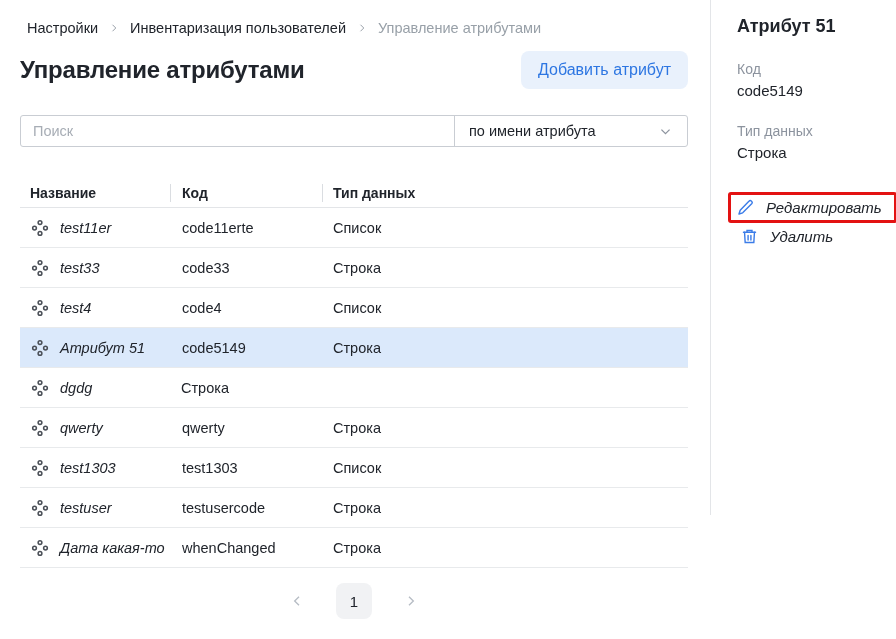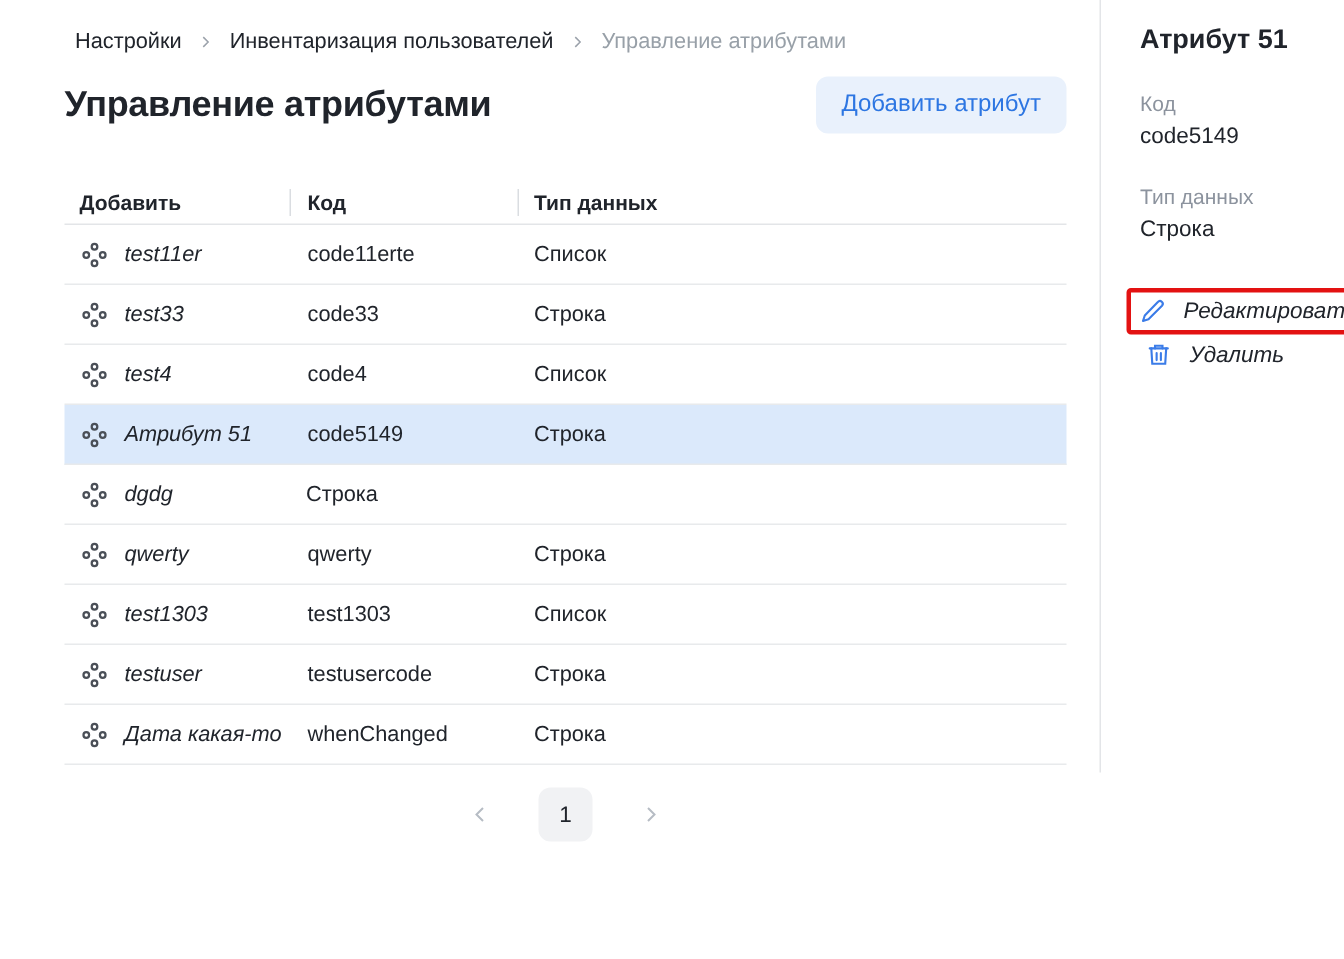--- a/index.html
+++ b/index.html
@@ -4,21 +4,21 @@
 <style>
   * { box-sizing: border-box; }
   html, body { margin: 0; padding: 0; }
   body {
     width: 896px; height: 639px;
     background: #ffffff;
     font-family: "Liberation Sans", sans-serif;
     color: #20242b;
     overflow: hidden;
   }
-  .app { display: flex; width: 896px; height: 515px; padding-left: 23px; }
+  .app { display: flex; width: 896px; height: 515px; }
 
   
   .main { flex: 0 0 710px; max-width: 710px; padding: 0 22px 0 20px; }
 
   .breadcrumb {
     margin-top: 20px; padding-left: 7px;
     display: flex; align-items: center; gap: 10px;
     font-size: 14.5px;
   }
   .crumb { color: #20242b; cursor: pointer; white-space: nowrap; }
@@ -141,24 +141,35 @@
           </svg>
       </span>
       <span class="crumb current">Управление атрибутами</span>
     </nav>
 
     <div class="page-header">
       <h1 class="page-title">Управление атрибутами</h1>
       <button class="add-btn">Добавить атрибут</button>
     </div>
 
+    <div class="search-bar">
+      <input class="search-input" type="text" placeholder="Поиск" style="">
+      <div class="search-filter">
+        <span>по имени атрибута</span>
+        <span>
+          <svg width="15" height="15" viewBox="0 0 24 24">
+              <path d="M5.5 9l6.5 6.5L18.5 9" fill="none" stroke="#8c939e" stroke-width="2"></path>
+            </svg>
+        </span>
+      </div>
+    </div>
 
     <div class="table">
       <div class="thead">
-        <div class="th th-name">Добавить</div>
+        <div class="th th-name">Название</div>
         <div class="th th-code">Код</div>
         <div class="th th-type">Тип данных</div>
       </div>
       <div>
           <div class="row">
         <div class="cell-name">
           <span class="row-icon">
             <svg width="18" height="18" viewBox="0 0 24 24" fill="none" stroke="#4a4f57" stroke-width="2">
               <circle cx="12" cy="4.7" r="2.5"></circle>
               <circle cx="4.7" cy="12" r="2.5"></circle>

